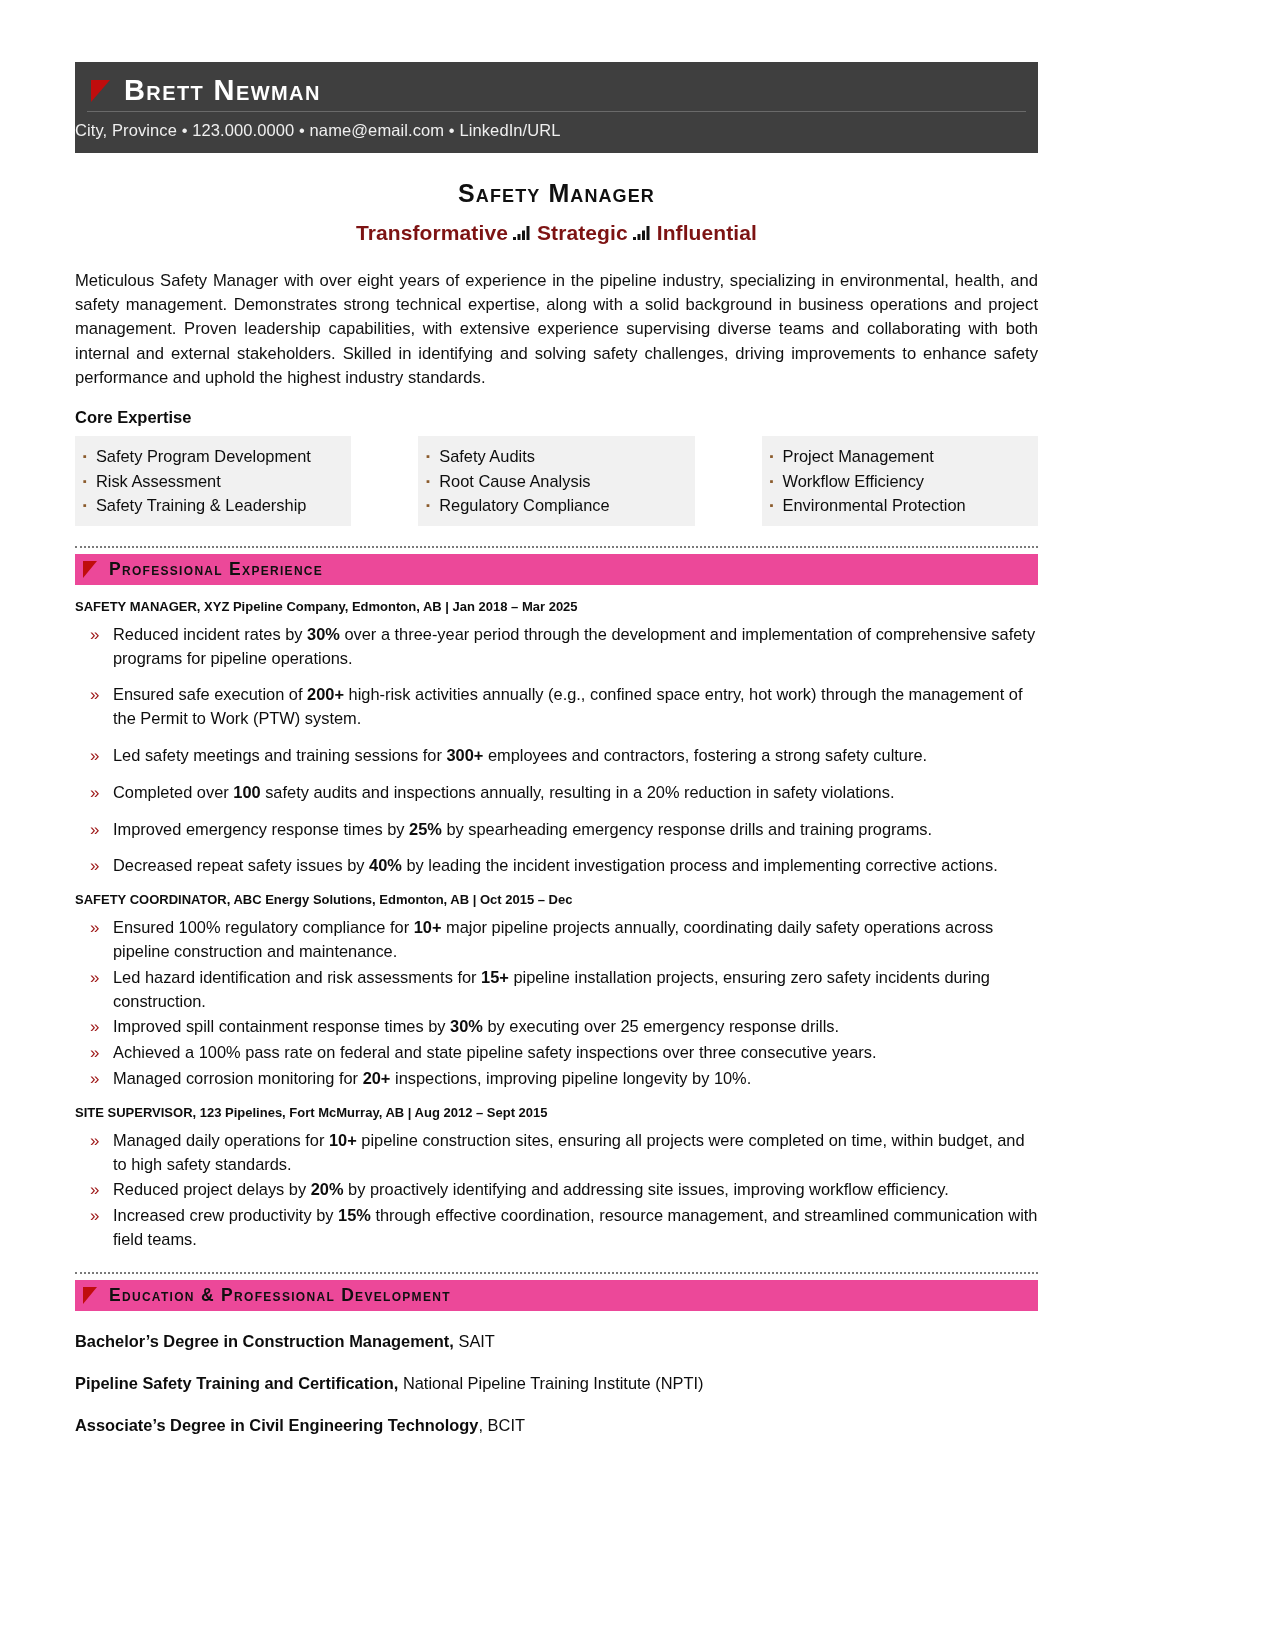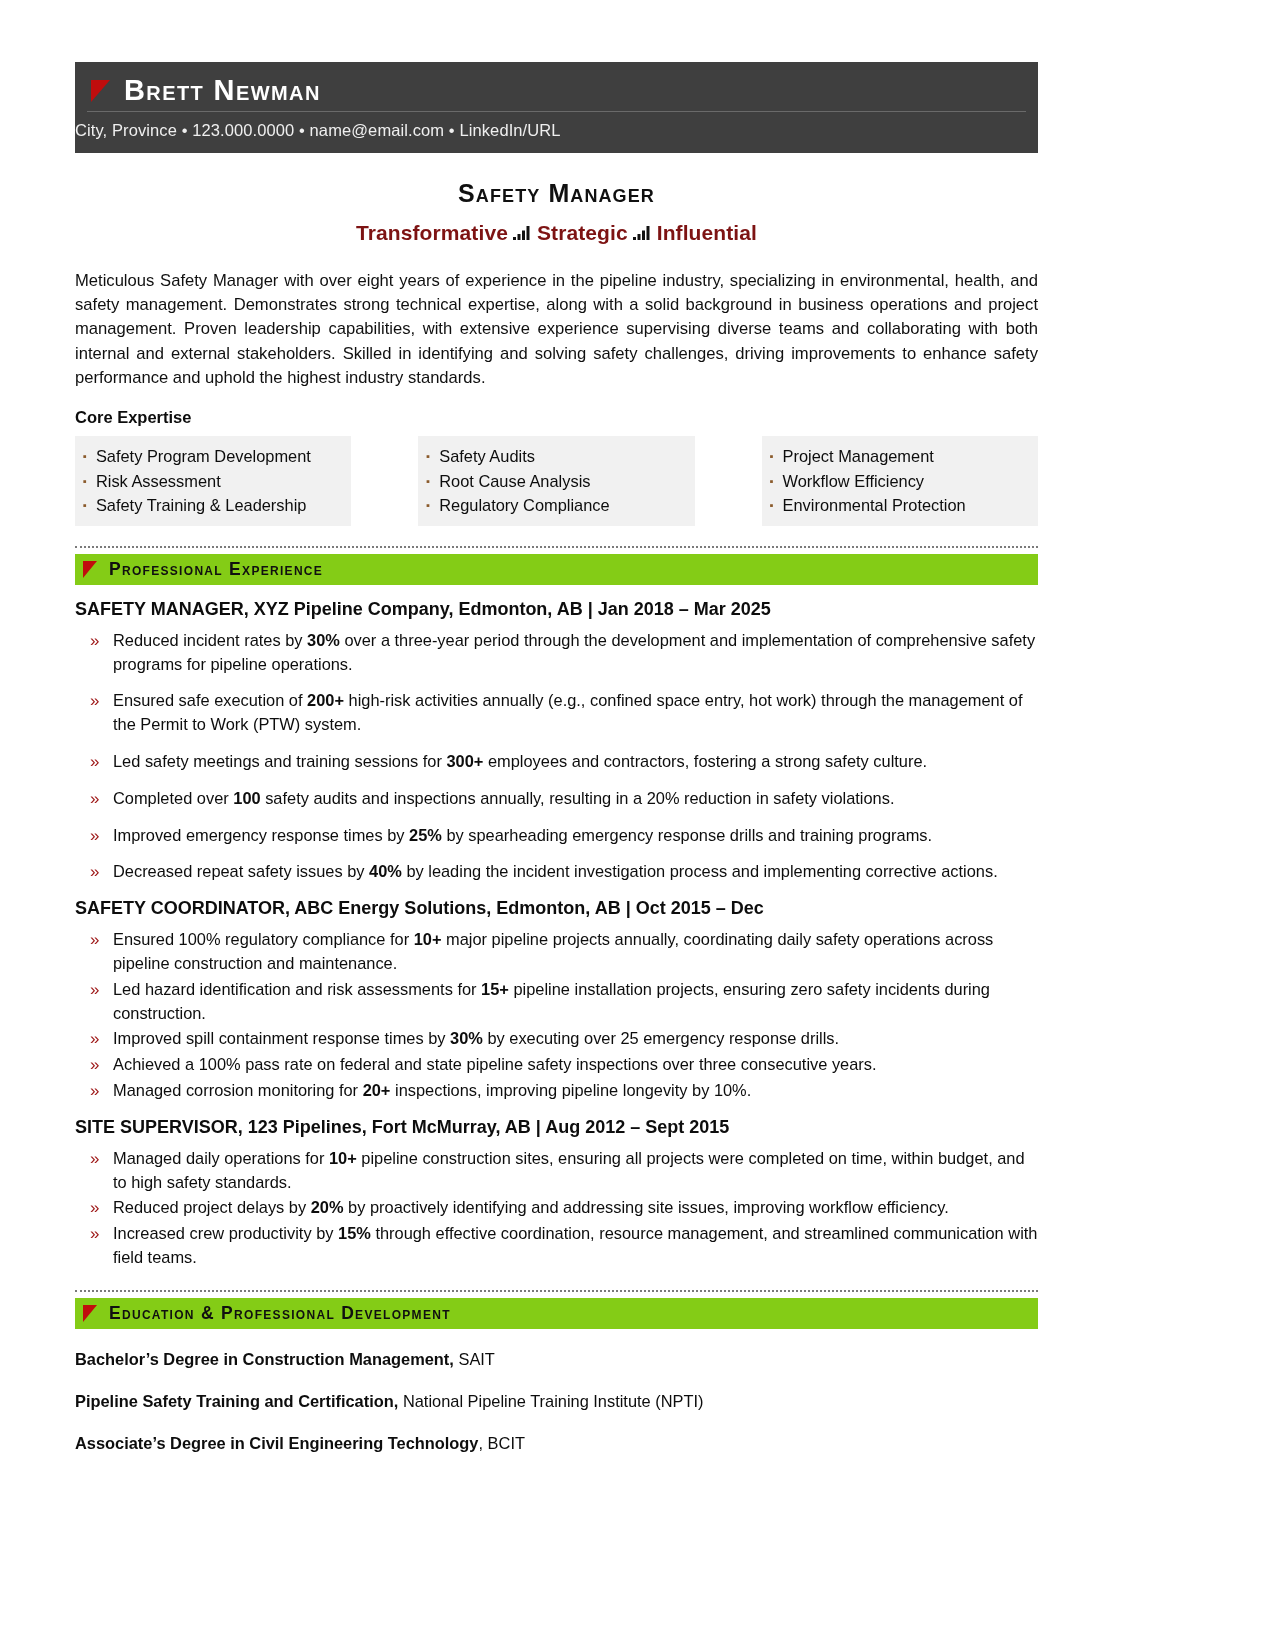--- a/index.html
+++ b/index.html
@@ -128,21 +128,21 @@
     top: -2px;
   }
 
   
   .section-head {
     margin-top: 20px;
     border-top: 2px dotted #7a7a7a;
     padding-top: 6px;
   }
   .section-bar {
-    background: #84cc16;
+    background: #ec4899;
     display: flex;
     align-items: center;
     padding: 5px 0 5px 8px;
   }
   .flag-sm {
     width: 0; height: 0;
     border-left: 14px solid #c00d0d;
     border-bottom: 17px solid transparent;
     margin-right: 12px;
     flex: 0 0 auto;
@@ -153,21 +153,21 @@
     font-variant: small-caps;
     letter-spacing: 1.3px;
     color: #101010;
   }
 
   
   .job {
     margin-top: 14px;
   }
   .job-heading {
-    font-size: 18px;
+    font-size: 13px;
     font-weight: bold;
     margin-bottom: 9px;
   }
   ul.bullets {
     list-style: none;
     margin: 0;
     padding: 0;
   }
   ul.bullets li {
     display: flex;

